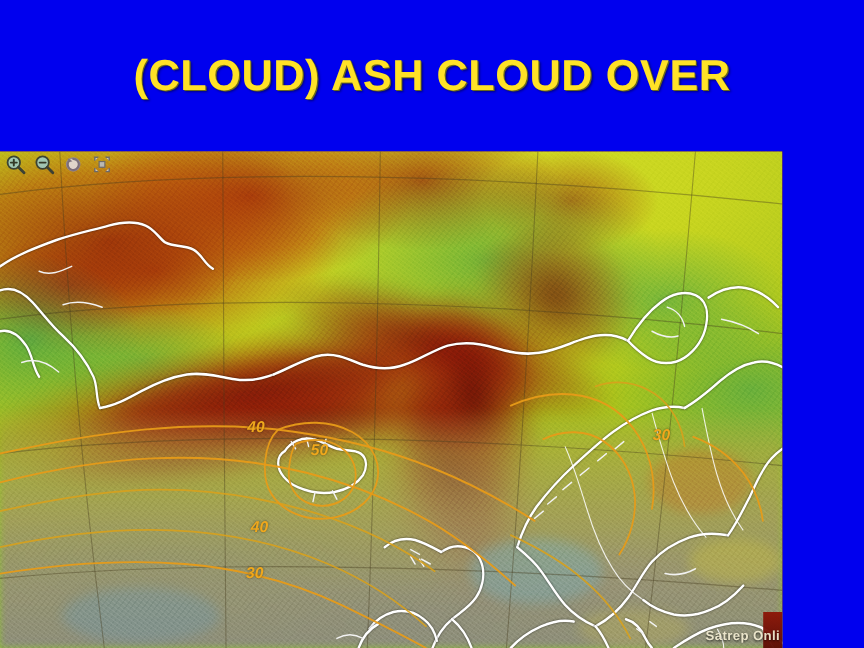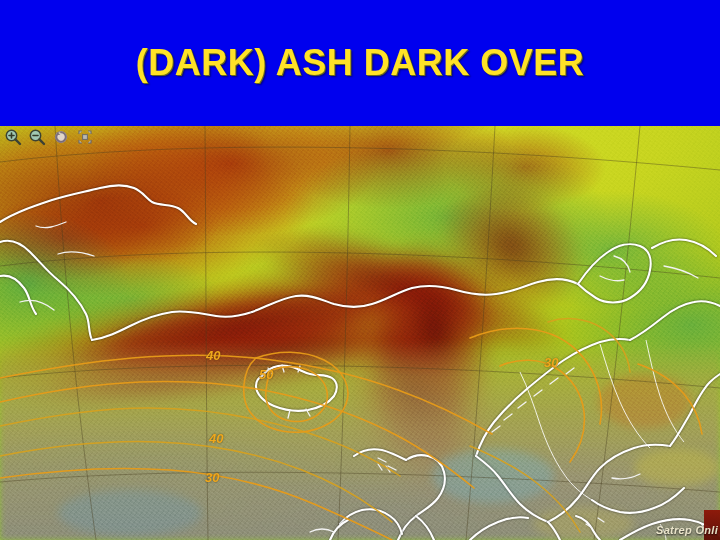--- a/index.html
+++ b/index.html
@@ -9,21 +9,21 @@
 
   
   #title-banner{position:absolute;left:0;top:0;width:720px;height:126px;
       background:#0000ee;display:flex;flex-direction:column;
       align-items:center;justify-content:center;z-index:40;}
   .title-line{color:#ffe227;font-weight:bold;font-size:36px;line-height:44px;
       letter-spacing:.5px;white-space:nowrap;
       text-shadow:1px 1px 0 #6a6a1a, 2px 2px 2px rgba(0,0,0,.45);}
 
   
-  #map-viewport{position:absolute;left:0;top:126px;width:720px;height:414px;
+  #map-viewport{position:absolute;left:0;top:126px;width:652px;height:414px;
       overflow:hidden;background:#7f1d1d;}
   #map-canvas{position:absolute;inset:0;}
   .lay{position:absolute;inset:0;}
 
   
   .base1{background:
      radial-gradient(120% 90% at 50% 0%,   #d7df28 0%, #c7d41f 35%, #a9c41c 60%, #8fbb3b 100%);}
   .base2{background:
      radial-gradient(38% 30% at 14% 18%, rgba(150,30,6,.85) 0%, rgba(178,52,8,.55) 45%, rgba(190,90,10,0) 78%),
      radial-gradient(26% 22% at 32% 9%,  rgba(150,26,6,.80) 0%, rgba(180,60,8,.45) 50%, rgba(190,90,10,0) 80%),
@@ -94,31 +94,31 @@
   #map-toolbar{position:absolute;left:4px;top:2px;display:flex;gap:6px;z-index:30;}
   .tool-btn{width:18px;height:18px;border-radius:50%;
       display:flex;align-items:center;justify-content:center;
       opacity:.82;cursor:pointer;}
   .tool-btn svg{display:block;}
 
   
   #watermark{position:absolute;right:2px;bottom:4px;z-index:30;
      color:#efe9cf;font-weight:bold;font-size:11px;letter-spacing:.3px;
      text-shadow:0 1px 2px rgba(0,0,0,.8);
-     overflow:hidden;max-width:66px;white-space:nowrap;opacity:.95;font-style:italic;}
+     overflow:hidden;max-width:66px;white-space:nowrap;opacity:.95;}
   #watermark-corner{position:absolute;right:0;bottom:0;width:16px;height:30px;
      background:linear-gradient(180deg,#8d1406,#5c0a03);z-index:29;opacity:.95;}
 </style>
 </head>
 <body>
 
 <div id="app">
 
   <div id="title-banner">
-    <div class="title-line">(DARK) ASH DARK OVER</div>
+    <div class="title-line">(CLOUD) ASH CLOUD OVER</div>
   </div>
 
   <div id="map-viewport">
 
     <div id="map-canvas">
       <div class="lay base1"></div>
       <div class="lay base2"></div>
       <div class="lay base3"></div>
 
       <div class="band bandA"></div>

